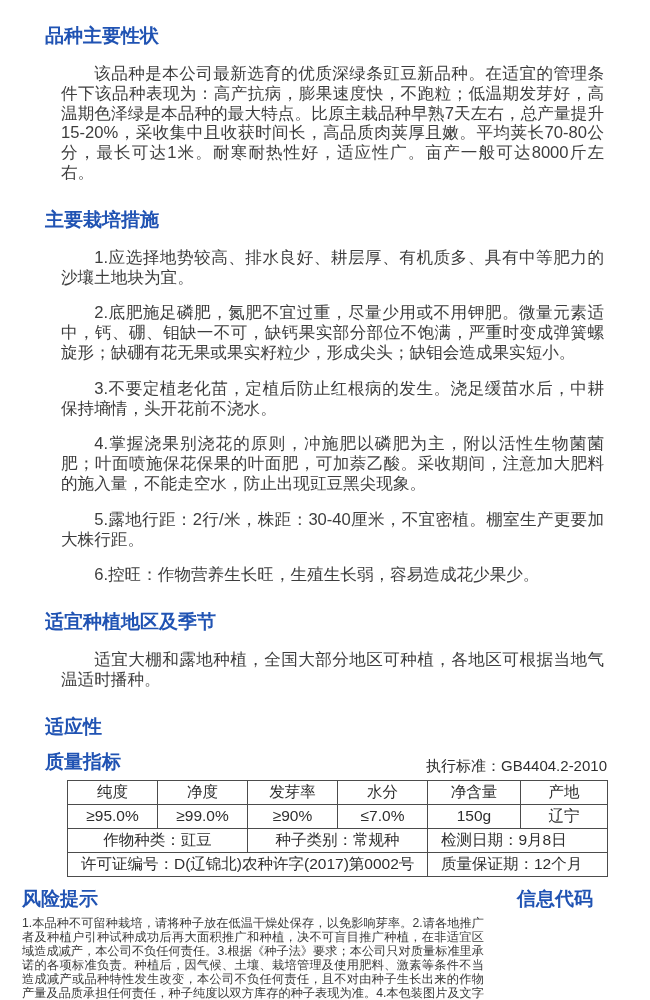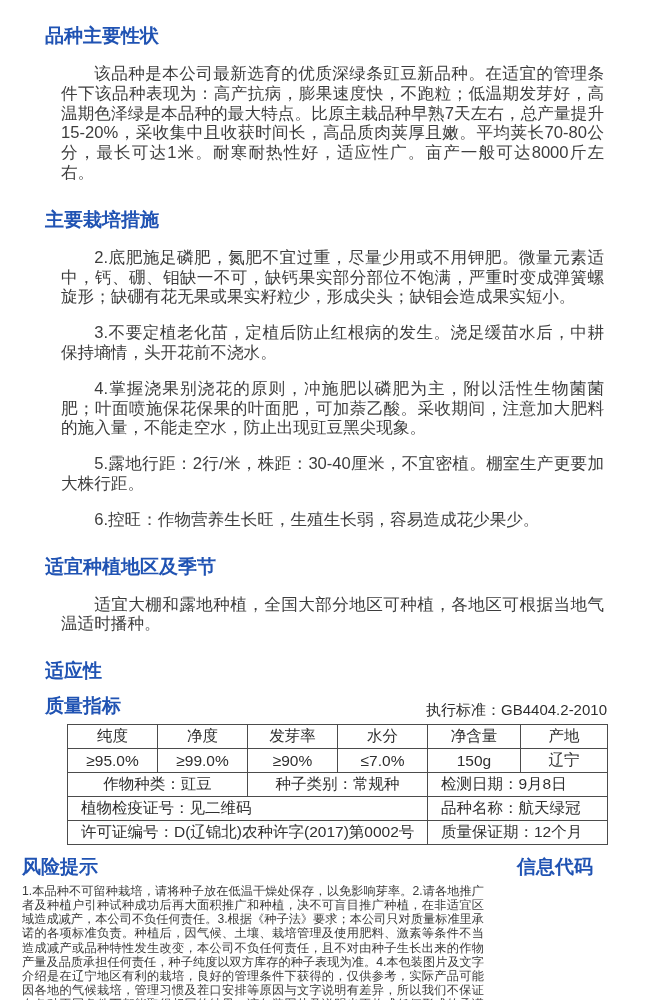--- a/index.html
+++ b/index.html
@@ -56,20 +56,21 @@
 <body>
 
 <div class="page">
 
   <div class="main">
 
     <h2 class="sec first">品种主要性状</h2>
     <p class="body-p">该品种是本公司最新选育的优质深绿条豇豆新品种。在适宜的管理条件下该品种表现为：高产抗病，膨果速度快，不跑粒；低温期发芽好，高温期色泽绿是本品种的最大特点。比原主栽品种早熟7天左右，总产量提升15-20%，采收集中且收获时间长，高品质肉荚厚且嫩。平均荚长70-80公分，最长可达1米。耐寒耐热性好，适应性广。亩产一般可达8000斤左右。</p>
 
     <h2 class="sec">主要栽培措施</h2>
+    <p class="body-p">1.应选择地势较高、排水良好、耕层厚、有机质多、具有中等肥力的沙壤土地块为宜。</p>
     <p class="body-p">2.底肥施足磷肥，氮肥不宜过重，尽量少用或不用钾肥。微量元素适中，钙、硼、钼缺一不可，缺钙果实部分部位不饱满，严重时变成弹簧螺旋形；缺硼有花无果或果实籽粒少，形成尖头；缺钼会造成果实短小。</p>
     <p class="body-p">3.不要定植老化苗，定植后防止红根病的发生。浇足缓苗水后，中耕保持墒情，头开花前不浇水。</p>
     <p class="body-p">4.掌握浇果别浇花的原则，冲施肥以磷肥为主，附以活性生物菌菌肥；叶面喷施保花保果的叶面肥，可加萘乙酸。采收期间，注意加大肥料的施入量，不能走空水，防止出现豇豆黑尖现象。</p>
     <p class="body-p">5.露地行距：2行/米，株距：30-40厘米，不宜密植。棚室生产更要加大株行距。</p>
     <p class="body-p">6.控旺：作物营养生长旺，生殖生长弱，容易造成花少果少。</p>
 
     <h2 class="sec">适宜种植地区及季节</h2>
     <p class="body-p">适宜大棚和露地种植，全国大部分地区可种植，各地区可根据当地气温适时播种。</p>
 
     <h2 class="sec">适应性</h2>
@@ -104,24 +105,20 @@
           <td>≤7.0%</td>
           <td>150g</td>
           <td>辽宁</td>
         </tr>
         <tr>
           <td colspan="2">作物种类：豇豆</td>
           <td colspan="2">种子类别：常规种</td>
           <td colspan="2" class="l">检测日期：9月8日</td>
         </tr>
         <tr>
-          <td colspan="4" class="l">植物检疫证号：见二维码</td>
-          <td colspan="2" class="l">品种名称：航天绿冠</td>
-        </tr>
-        <tr>
           <td colspan="4" class="l">许可证编号：D(辽锦北)农种许字(2017)第0002号</td>
           <td colspan="2" class="l">质量保证期：12个月</td>
         </tr>
       </tbody>
     </table>
   </div>
 
   <div class="risk">
     <div class="risk-head">
       <h2 class="sec">风险提示</h2>

